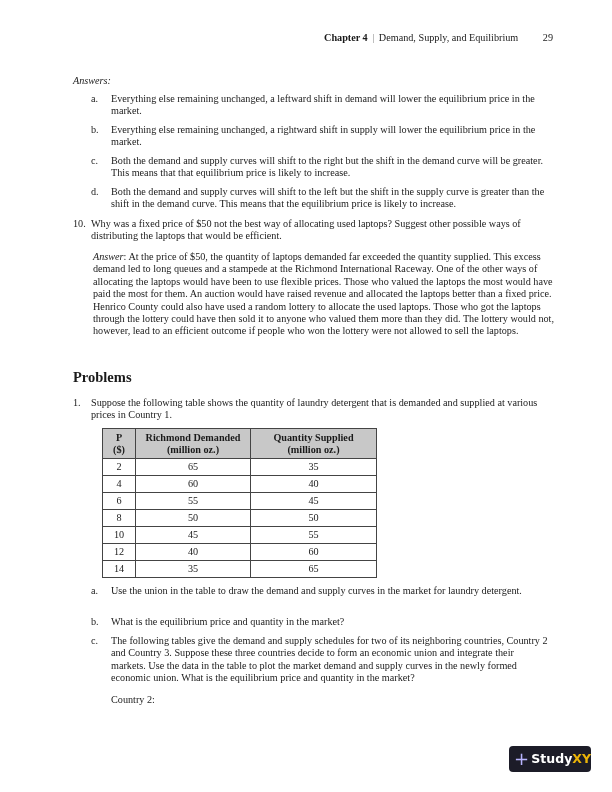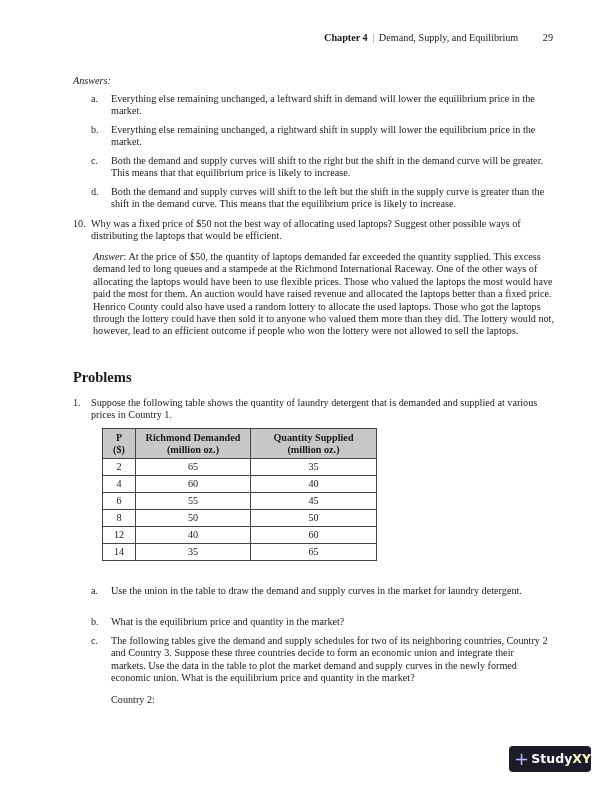--- a/index.html
+++ b/index.html
@@ -31,21 +31,21 @@
   table.dt th, table.dt td { border: 1px solid #444; text-align: center; padding: 0; }
   table.dt th { background: #c8c8c8; font-weight: bold; line-height: 12px; height: 29px; }
   table.dt td { height: 16px; line-height: 16px; }
   .c1 { width: 32px; } .c2 { width: 114px; } .c3 { width: 125px; }
   .logo {
     position: absolute; left: 509px; top: 746px; width: 82px; height: 26px; background: #1c1c28;
     border-radius: 4px; display: flex; align-items: center; color: #fff;
     font-family: "DejaVu Sans", sans-serif; font-weight: bold; font-size: 12.5px;
   }
   .logo .plus { width: 20px; text-align: center; color: #b8b4ff; font-weight: normal; font-size: 18px; margin-left: 3px; }
-  .logo .xy { color: #fef9c3; }
+  .logo .xy { color: #eab308; }
 </style>
 </head>
 <body>
 
 <div class="header">
   <span class="chap">Chapter 4</span>
   <span class="sep">|</span>
   <span>Demand, Supply, and Equilibrium</span>
   <span class="pg">29</span>
 </div>
@@ -108,20 +108,25 @@
         <td>6</td>
         <td>55</td>
         <td>45</td>
       </tr>
     <tr>
         <td>8</td>
         <td>50</td>
         <td>50</td>
       </tr>
     <tr>
+        <td>10</td>
+        <td>45</td>
+        <td>55</td>
+      </tr>
+    <tr>
         <td>12</td>
         <td>40</td>
         <td>60</td>
       </tr>
     <tr>
         <td>14</td>
         <td>35</td>
         <td>65</td>
       </tr>
   </tbody>

